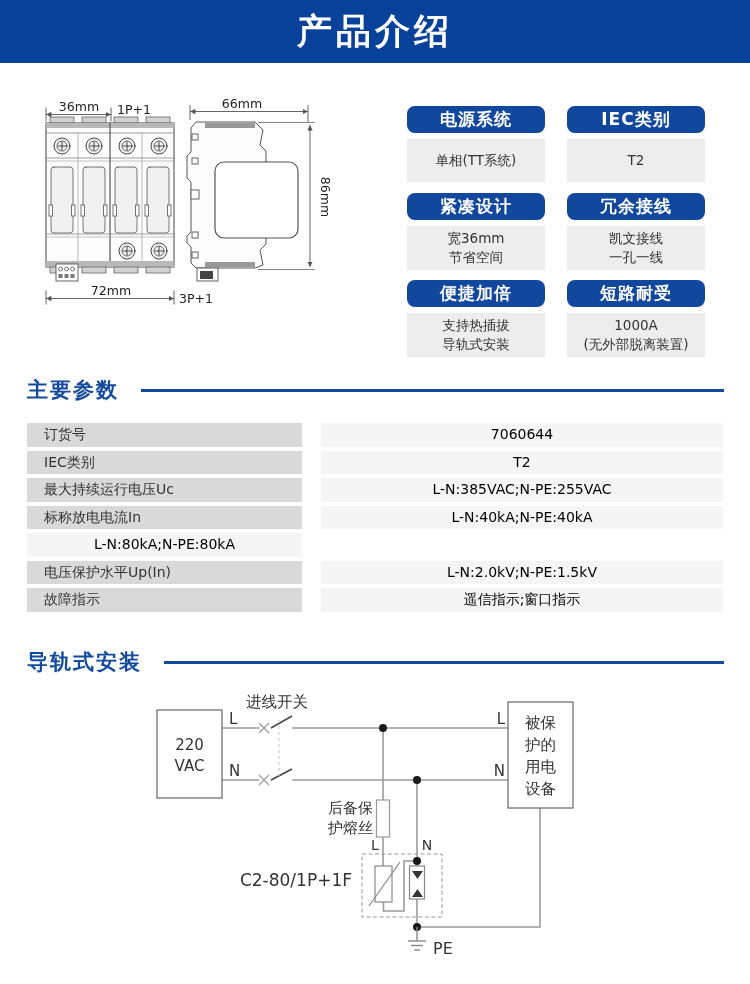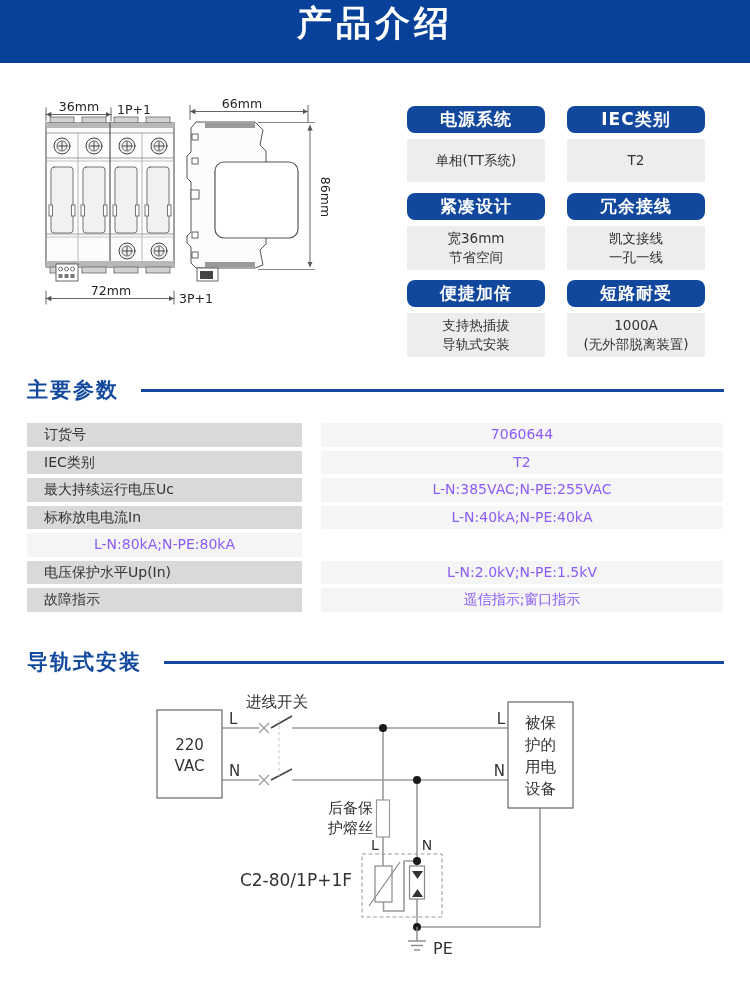--- a/index.html
+++ b/index.html
@@ -4,21 +4,21 @@
 <style>
   html,body{margin:0;padding:0;}
   body{
     width:750px;height:984px;position:relative;background:#ffffff;
     font-family:"DejaVu Sans","Liberation Sans",sans-serif;
     overflow:hidden;
   }
   
   .banner{
     position:absolute;left:0;top:0;width:750px;height:63px;
-    background:#07419a;display:flex;justify-content:center;
+    background:#07419a;display:flex;align-items:center;justify-content:center;
   }
   .banner h1{
     margin:0;color:#ffffff;font-size:35px;font-weight:bold;letter-spacing:4px;
   }
   
   svg{position:absolute;display:block;}
   #tech-svg{left:0;top:0;width:400px;height:335px;}
   #circuit-svg{left:0;top:680px;width:750px;height:300px;}
   svg text{fill:#333;}
   .dim-text{font-size:12.5px;fill:#222;}
@@ -51,21 +51,21 @@
   .param-table{position:absolute;left:27px;top:423px;width:696px;}
   .p-row{
     display:grid;grid-template-columns:275px 1fr;column-gap:19px;
     margin-bottom:4px;
   }
   .p-row .k{
     background:#d9d9d9;font-size:14px;color:#333;line-height:23.5px;height:23.5px;
     padding-left:17px;white-space:nowrap;overflow:hidden;
   }
   .p-row .v{
-    background:#f5f5f5;font-size:14px;color:#8b5cf6;line-height:23.5px;height:23.5px;
+    background:#f5f5f5;font-size:14px;color:#000000;line-height:23.5px;height:23.5px;
     text-align:center;white-space:nowrap;overflow:hidden;
   }
 </style>
 </head>
 <body>
 
 <div class="banner">
   <h1>产品介绍</h1>
 </div>
 

